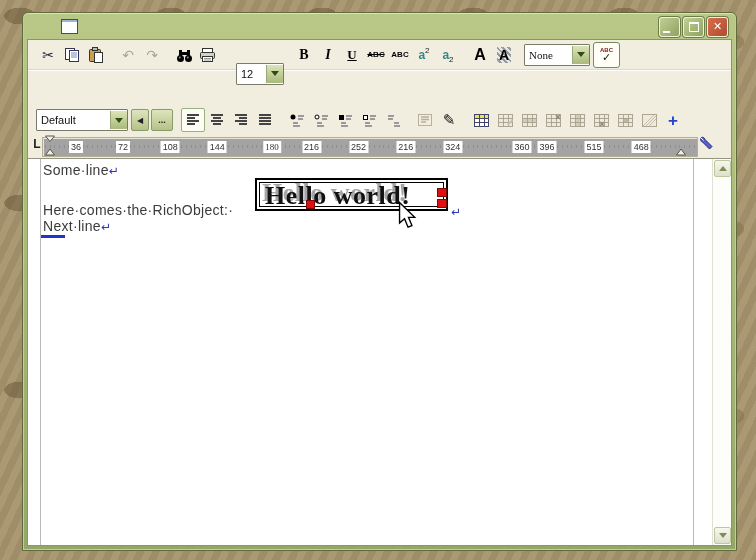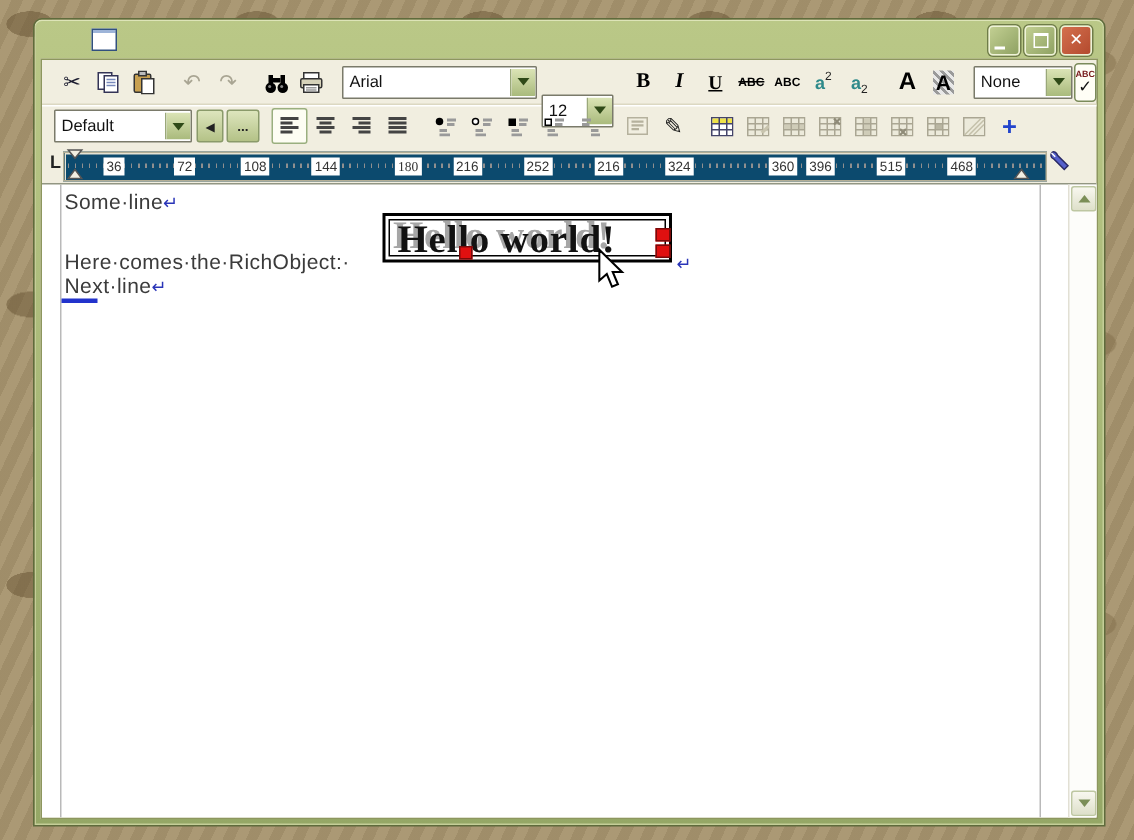--- a/index.html
+++ b/index.html
@@ -31,21 +31,21 @@
   .ctrl.minmax{background:linear-gradient(135deg,#c2cf92,#8fa263);}
   .ctrl.close{background:linear-gradient(135deg,#d4704e,#b34a2e);}
   .glyph-min{position:absolute;left:3px;bottom:3px;width:7px;height:2px;background:#fff;}
   .glyph-max{width:8px;height:7px;border:1px solid #fff;border-top:2px solid #fff;}
   .glyph-x{color:#fff;font-size:11px;font-weight:bold;font-family:"DejaVu Sans",sans-serif;line-height:1;}
   
   .content{position:absolute;left:4px;top:26px;width:703px;height:505px;background:#f1eee0;
     border:1px solid #8d965f;display:flex;flex-direction:column;}
   .toolbar{display:flex;align-items:center;padding-left:8px;}
   .toolbar1{height:29px;border-bottom:1px solid #dcd8c2;box-shadow:0 1px 0 #fff;}
-  .toolbar2{height:28px;}
+  .toolbar2{height:28px;margin-top:36px;}
   .tbtn{width:22px;height:22px;display:flex;align-items:center;justify-content:center;flex:none;
     border:1px solid transparent;border-radius:2px;}
   .tbtn.pressed{border:1px solid #9aaf7f;background:#fdfdf3;}
   .sep{width:8px;flex:none;}
   .ic{font-family:"DejaVu Sans",sans-serif;line-height:1;}
   .disabled{color:#a9a593;}
   
   .combo{height:20px;background:#fff;border:1px solid #7a7a6a;display:flex;align-items:center;flex:none;border-radius:1px;}
   .combo .val{flex:1;font-size:11px;padding-left:4px;color:#111;white-space:nowrap;overflow:hidden;}
   .combo .drop{width:16px;height:18px;margin:0;border-left:1px solid #9aa87a;border-radius:0 1px 1px 0;
@@ -67,21 +67,21 @@
     background:repeating-linear-gradient(45deg,#e8e8e8 0 2px,#9a9a9a 2px 4px);}
   .spellbtn{width:25px;height:24px;border:1px solid #7a8a5a;border-radius:3px;background:#fffef6;
     display:flex;flex-direction:column;align-items:center;justify-content:center;}
   .spell-abc{font-size:6px;font-weight:bold;color:#7a2020;line-height:1;}
   .spell-check{font-size:11px;color:#111;line-height:1;margin-top:-1px;}
   
   .svgic{display:block;}
   
   .rulerrow{height:24px;position:relative;}
   .tabL{position:absolute;left:3px;top:3px;font-size:12px;font-weight:bold;color:#222;width:12px;text-align:center;}
-  .rulerstrip{position:absolute;left:14px;top:3px;width:654px;height:18px;background:#0c4a6e;
+  .rulerstrip{position:absolute;left:14px;top:3px;width:654px;height:18px;background:#a3a3a3;
     border:1px solid #b3ae95;box-shadow:inset 1px 1px 0 #e7e4d4;}
   .ticks{position:absolute;left:2px;right:2px;top:7px;height:3px;
     background:repeating-linear-gradient(90deg,#8f8f8f 0 1px,transparent 1px 4.7px);}
   .rnum{position:absolute;top:3px;transform:translateX(-50%);font-size:9px;color:#333;background:#fff;padding:0 2px;line-height:12px;}
   .marker{position:absolute;}
   .wrench{position:absolute;left:671px;top:2px;}
   
   .doc{flex:1;position:relative;background:#fff;border-top:1px solid #929682;overflow:hidden;}
   .marginline{position:absolute;top:0;bottom:0;width:1px;background:#b9b9b9;}
   .docline{position:absolute;font-size:14px;color:#3b3b3b;white-space:pre;letter-spacing:.3px;}
@@ -162,26 +162,20 @@
       </div>
       <div class="tbtn">
         <svg class="svgic" width="18" height="16">
           <rect x="3.5" y="1.5" width="10" height="4" fill="#fff" stroke="#333"></rect>
           <rect x="1.5" y="5.5" width="14" height="6" rx="1" fill="#d6d2ba" stroke="#333"></rect>
           <rect x="3.5" y="9.5" width="10" height="5" fill="#fff" stroke="#333"></rect>
           <path d="M5 11.5h7M5 13h7" stroke="#999"></path>
         </svg>
       </div>
       <div class="sep"></div>
-      <div class="combo" style="width:128px;">
-        <span class="val">Arial</span>
-        <span class="drop">
-            <span class="chev"></span>
-          </span>
-      </div>
       <div style="width:8px;"></div>
       <div class="combo" style="width:46px;margin-top:38px;">
         <span class="val">12</span>
         <span class="drop">
             <span class="chev"></span>
           </span>
       </div>
       <div class="sep"></div>
       <div class="tbtn">
           <span class="bold-g">B</span>
@@ -211,21 +205,21 @@
           </span>
       </div>
       <div class="sep"></div>
       <div class="tbtn">
           <span class="fontA">A</span>
         </div>
       <div class="tbtn">
           <span class="hlA">A</span>
         </div>
       <div class="sep"></div>
-      <div class="combo" style="width:64px;">
+      <div class="combo" style="width:64px;font-family:Liberation Serif, serif;">
         <span class="val">None</span>
         <span class="drop">
             <span class="chev"></span>
           </span>
       </div>
       <div style="width:3px;"></div>
       <div class="spellbtn">
         <span class="spell-abc">ABC</span>
         <span class="spell-check ic">✓</span>
       </div>

